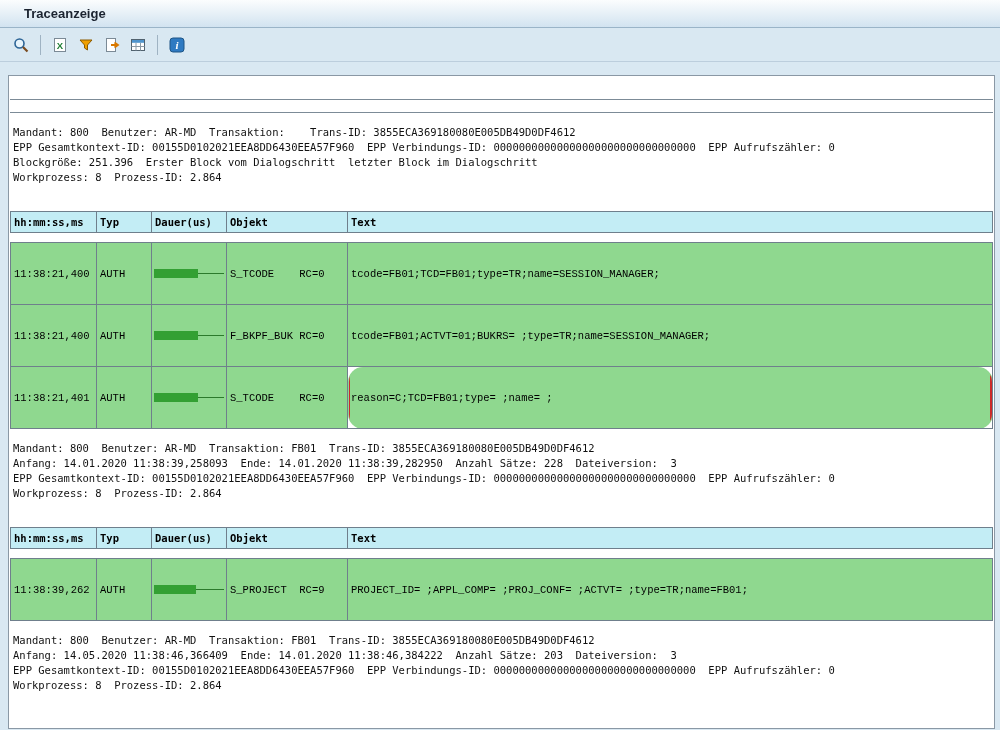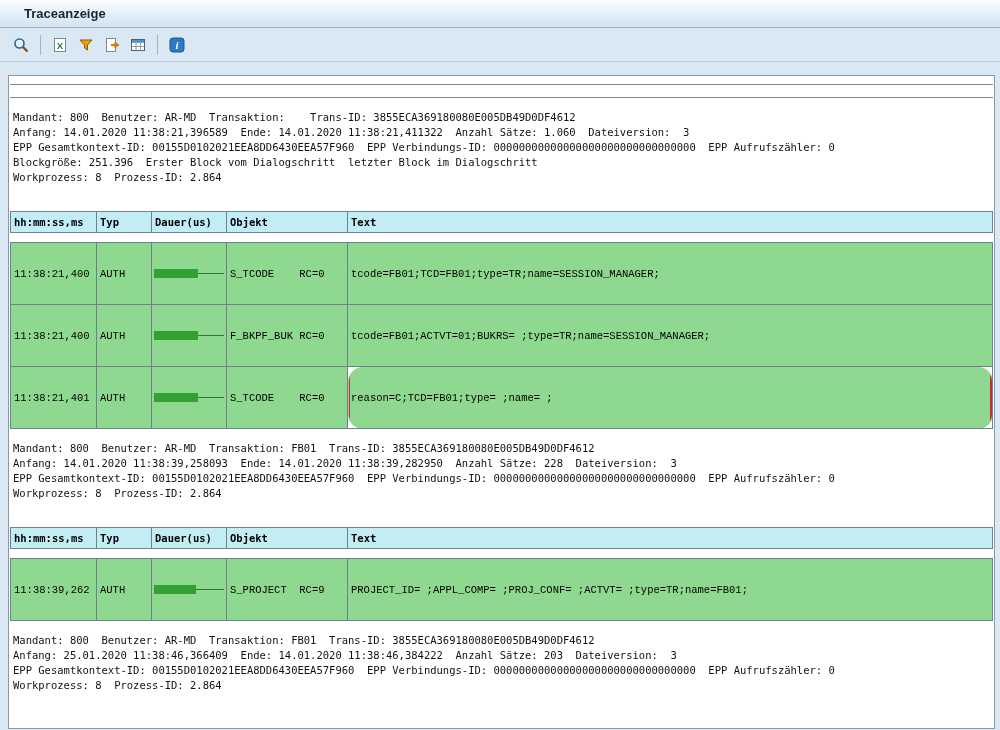--- a/index.html
+++ b/index.html
@@ -26,21 +26,21 @@
   }
   .tbtn{
     width:24px;height:24px;display:flex;align-items:center;justify-content:center;
     border:none;background:transparent;padding:0;margin:0 1px;cursor:pointer;
   }
   .sep{width:1px;height:20px;background:#9fb3c3;margin:0 6px;}
 
   
   .content{
     margin:13px 5px 0 8px;height:654px;box-sizing:border-box;
-    background:#ffffff;border:1px solid #8a98a5;overflow:hidden;padding:0 1px;
+    background:#ffffff;border:1px solid #8a98a5;overflow:hidden;padding:15px 1px;
   }
   .top-strip{
     height:12px;margin-top:8px;
     border-top:1px solid #7c8b97;border-bottom:1px solid #7c8b97;
   }
   .info-block{padding:12px 3px;}
   .mono{
     font-family:"DejaVu Sans Mono",monospace;font-size:10.5px;line-height:15px;
     white-space:pre;color:#111;
   }
@@ -130,21 +130,20 @@
       </svg>
     </button>
   </div>
 
   <div class="content">
 
     <div class="top-strip"></div>
 
     <div class="info-block">
       <div class="mono">Mandant: 800  Benutzer: AR-MD  Transaktion:    Trans-ID: 3855ECA369180080E005DB49D0DF4612</div>
-      <div class="mono">Anfang: 14.01.2020 11:38:21,396589  Ende: 14.01.2020 11:38:21,411322  Anzahl Sätze: 1.060  Dateiversion:  3</div>
       <div class="mono">EPP Gesamtkontext-ID: 00155D0102021EEA8DD6430EEA57F960  EPP Verbindungs-ID: 00000000000000000000000000000000  EPP Aufrufszähler: 0</div>
       <div class="mono">Blockgröße: 251.396  Erster Block vom Dialogschritt  letzter Block im Dialogschritt</div>
       <div class="mono">Workprozess: 8  Prozess-ID: 2.864</div>
     </div>
 
     <table class="ttable head-t">
       <colgroup>
           <col class="w-time">
           <col class="w-typ">
           <col class="w-dauer">
@@ -256,19 +255,19 @@
           </div>
         </td>
         <td>S_PROJECT  RC=9</td>
         <td>PROJECT_ID= ;APPL_COMP= ;PROJ_CONF= ;ACTVT= ;type=TR;name=FB01;</td>
       </tr>
     </tbody>
       </table>
 
     <div class="info-block">
       <div class="mono">Mandant: 800  Benutzer: AR-MD  Transaktion: FB01  Trans-ID: 3855ECA369180080E005DB49D0DF4612</div>
-      <div class="mono">Anfang: 25.01.2020 11:38:46,366409  Ende: 14.01.2020 11:38:46,384222  Anzahl Sätze: 203  Dateiversion:  3</div>
+      <div class="mono">Anfang: 14.05.2020 11:38:46,366409  Ende: 14.01.2020 11:38:46,384222  Anzahl Sätze: 203  Dateiversion:  3</div>
       <div class="mono">EPP Gesamtkontext-ID: 00155D0102021EEA8DD6430EEA57F960  EPP Verbindungs-ID: 00000000000000000000000000000000  EPP Aufrufszähler: 0</div>
       <div class="mono">Workprozess: 8  Prozess-ID: 2.864</div>
     </div>
 
   </div>
 </div>
 
 </body></html>

